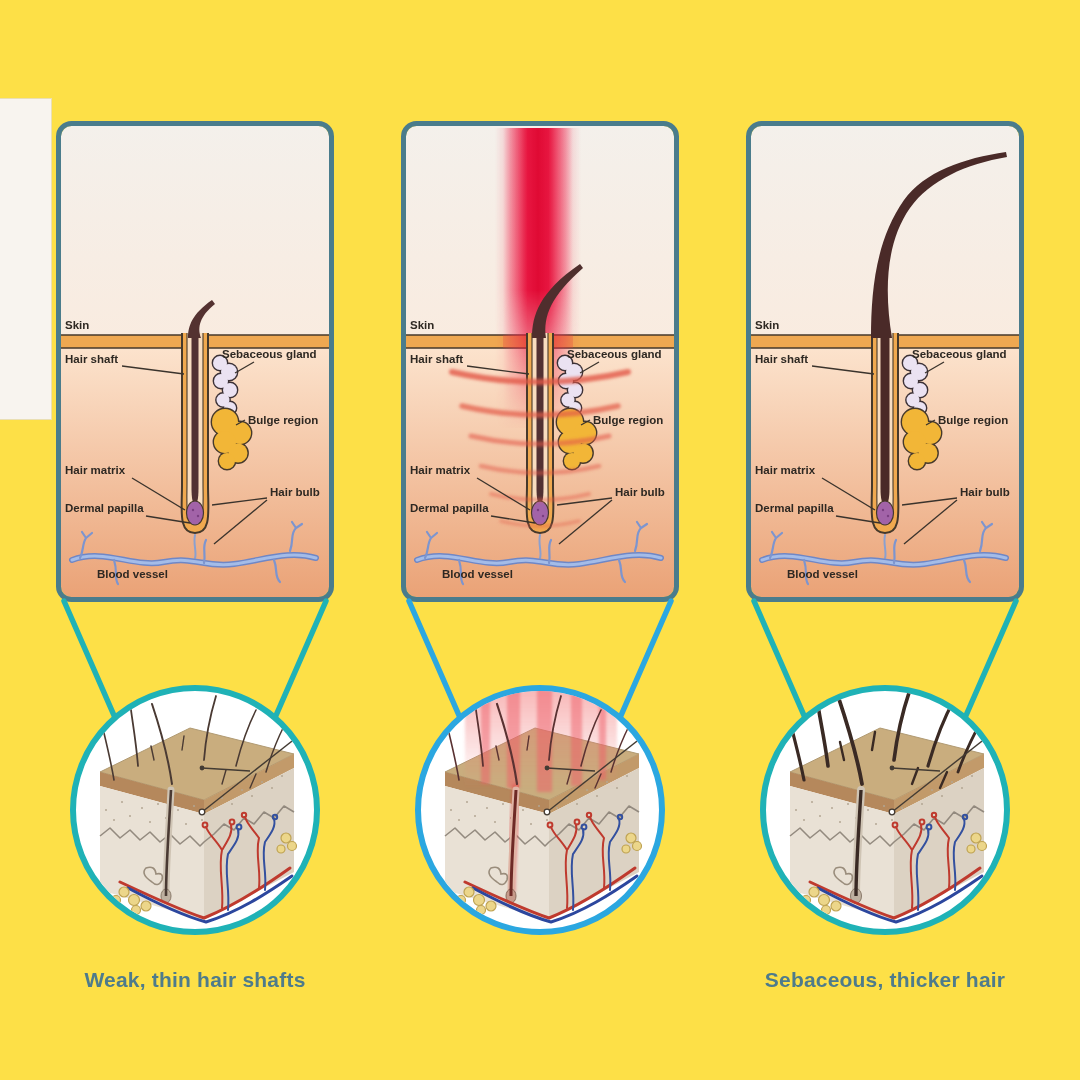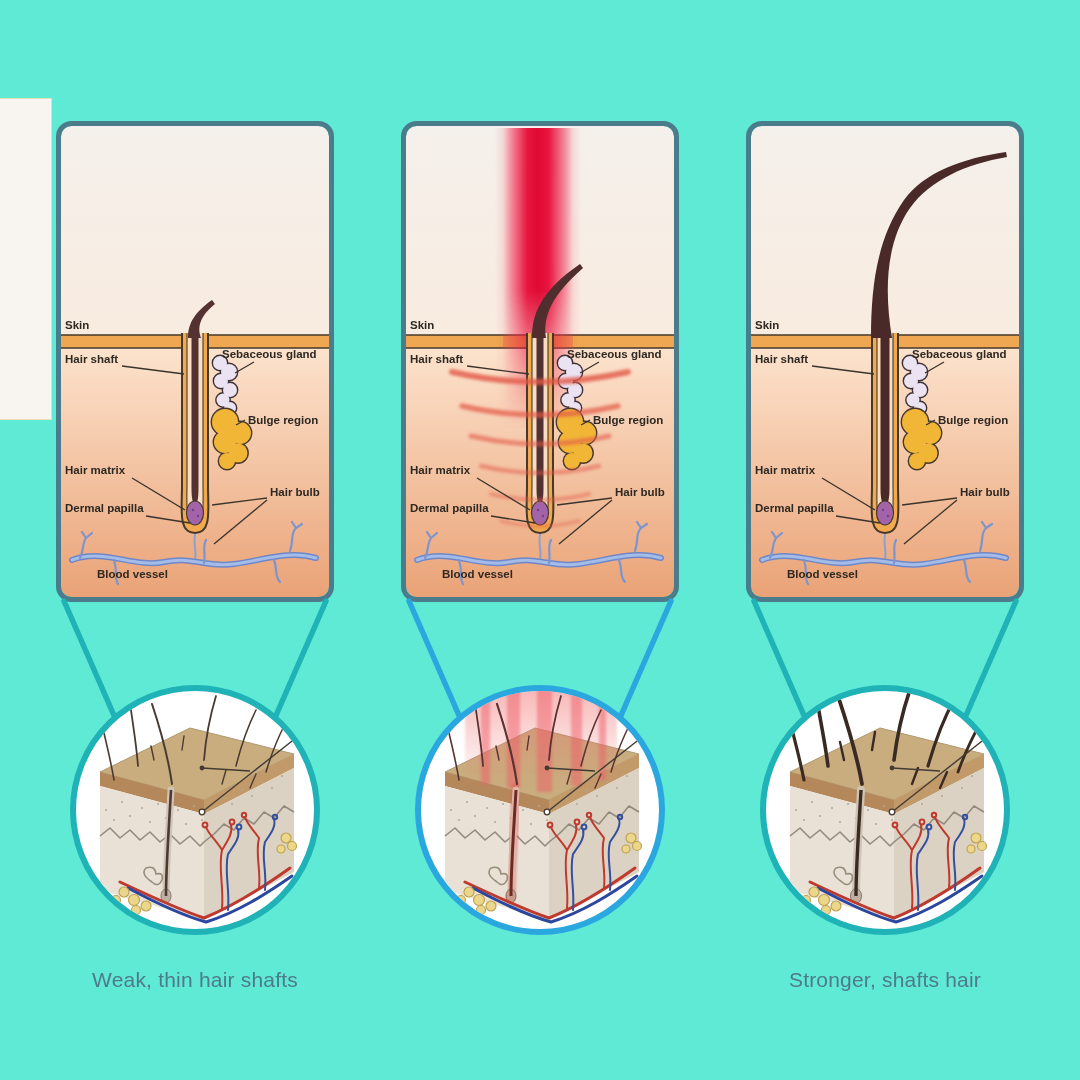--- a/index.html
+++ b/index.html
@@ -1,22 +1,22 @@
 <!DOCTYPE html>
 <html><head>
 <meta charset="utf-8">
 <style>
   html,body{margin:0;padding:0;background:#e9e4e0;}
-  .canvas{position:relative;width:1080px;height:1080px;background:#5eead4;overflow:hidden;
+  .canvas{position:relative;width:1080px;height:1080px;background:#fde047;overflow:hidden;
           font-family:"Liberation Sans",sans-serif;}
   .faint-box{position:absolute;left:-10px;top:98px;width:60px;height:320px;background:#f8f4ef;
              border:1px solid #eadfb4;}
   .column{position:absolute;top:120px;width:282px;}
   .col1{left:54px}.col2{left:399px}.col3{left:744px}
-  .caption{margin-top:18px;text-align:center;font-weight:normal;font-size:21px;color:#4e7b8b;
+  .caption{margin-top:18px;text-align:center;font-weight:bold;font-size:21px;color:#4e7b8b;
            letter-spacing:.2px;}
   svg{display:block}
   svg text.lbl{font-family:"Liberation Sans",sans-serif;font-weight:bold;font-size:11.5px;fill:#2e2822;}
   .ldr{stroke:#3a332c;stroke-width:1.3;fill:none;}
 </style>
 </head>
 <body>
 
 <div class="canvas">
   <div class="faint-box"></div>
@@ -622,15 +622,15 @@
             <circle cx="227" cy="729" r="4"></circle>
         </g>
         <g>
           <path d="M252,610 L148,692" stroke="#433b33" stroke-width="1.4"></path>
           <circle cx="148" cy="692" r="2.8" fill="#ffffff" stroke="#433b33" stroke-width="1.3"></circle>
           <path d="M148,648 L196,651" stroke="#433b33" stroke-width="1.4"></path>
           <circle cx="148" cy="648" r="2.4" fill="#433b33"></circle>
         </g>
       </g>
     </svg>
-    <div class="caption">Stronger, shafts hair</div>
+    <div class="caption">Sebaceous, thicker hair</div>
   </div>
 </div>
 
 </body></html>

